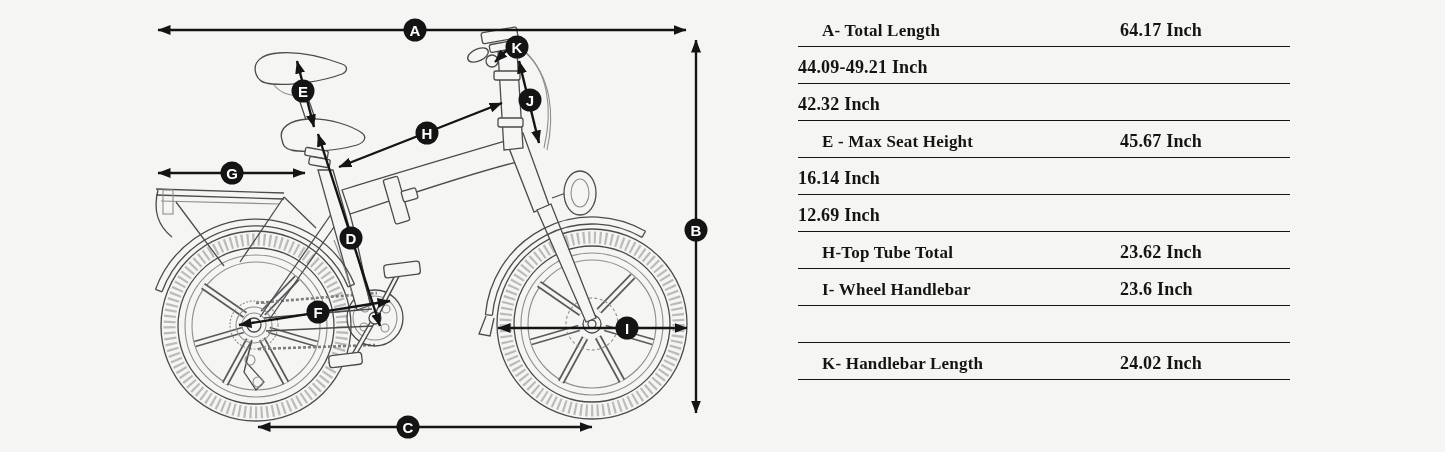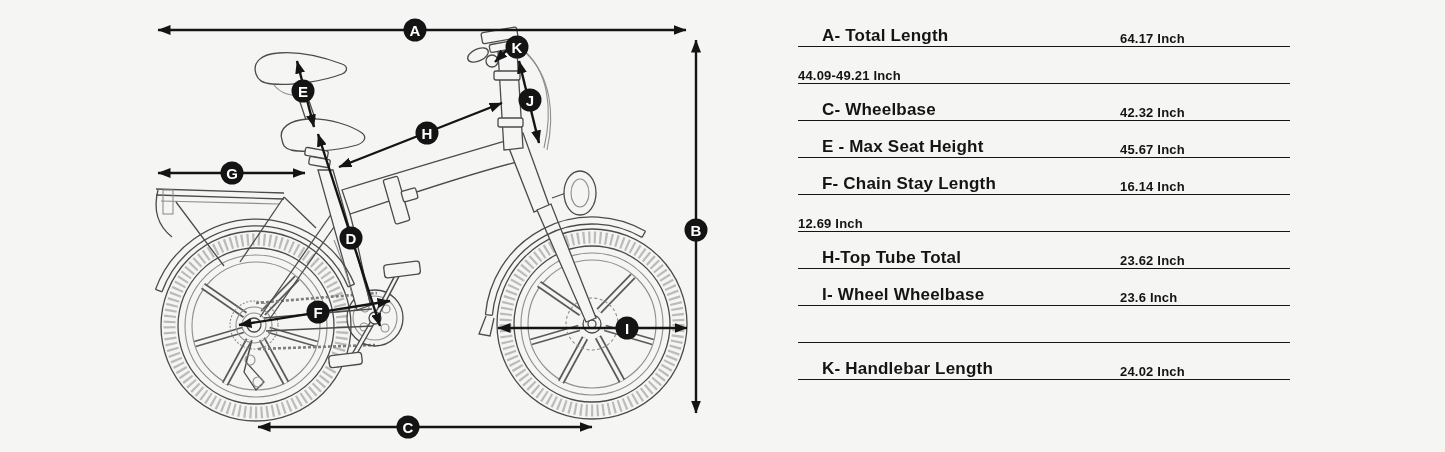--- a/index.html
+++ b/index.html
@@ -14,28 +14,30 @@
   .diagram{position:absolute;left:0;top:0;width:740px;height:452px;}
   
   .spec-table{
     position:absolute;left:798px;top:10px;width:492px;
   }
   .spec-row{
     display:grid;grid-template-columns:322px 1fr;
     align-items:end;
     height:37px;box-sizing:border-box;
     border-bottom:1.6px solid #141414;
+    padding-bottom:5px;
+    font-family:Liberation Serif, serif;
   }
   .spec-label{
     padding-left:24px;
     font-size:17px;font-weight:700;letter-spacing:.2px;
     white-space:nowrap;
   }
   .spec-value{
-    font-size:13px;font-weight:700;letter-spacing:.2px;
+    font-size:18px;font-weight:700;letter-spacing:.2px;
     white-space:nowrap;
   }
   
   .art{stroke:#4b4b4b;fill:none;stroke-width:1.3;}
   .artfill{stroke:#4b4b4b;fill:#f5f5f4;stroke-width:1.3;}
   .light{stroke:#8e8e8e;fill:none;stroke-width:1.1;}
   .dim{stroke:#141414;stroke-width:2.4;fill:none;}
   .badge{fill:#141414;}
   .badge-txt{
     fill:#ffffff;font-family:"Liberation Sans",sans-serif;
@@ -287,40 +289,38 @@
 
   <div class="spec-table">
     <div class="spec-row">
       <span class="spec-label">A- Total Length</span>
       <span class="spec-value">64.17 Inch</span>
     </div>
     <div class="spec-row">
       <span class="spec-value">44.09-49.21 Inch</span>
     </div>
     <div class="spec-row">
-      <span class="spec-label">C- Wheelbase</span>
       <span class="spec-value">42.32 Inch</span>
     </div>
     <div class="spec-row">
       <span class="spec-label">E - Max Seat Height</span>
       <span class="spec-value">45.67 Inch</span>
     </div>
     <div class="spec-row">
-      <span class="spec-label">F- Chain Stay Length</span>
       <span class="spec-value">16.14 Inch</span>
     </div>
     <div class="spec-row">
       <span class="spec-value">12.69 Inch</span>
     </div>
     <div class="spec-row">
       <span class="spec-label">H-Top Tube Total</span>
       <span class="spec-value">23.62 Inch</span>
     </div>
     <div class="spec-row">
-      <span class="spec-label">I- Wheel Wheelbase</span>
+      <span class="spec-label">I- Wheel Handlebar</span>
       <span class="spec-value">23.6 Inch</span>
     </div>
     <div class="spec-row">
     </div>
     <div class="spec-row">
       <span class="spec-label">K- Handlebar Length</span>
       <span class="spec-value">24.02 Inch</span>
     </div>
   </div>
 

